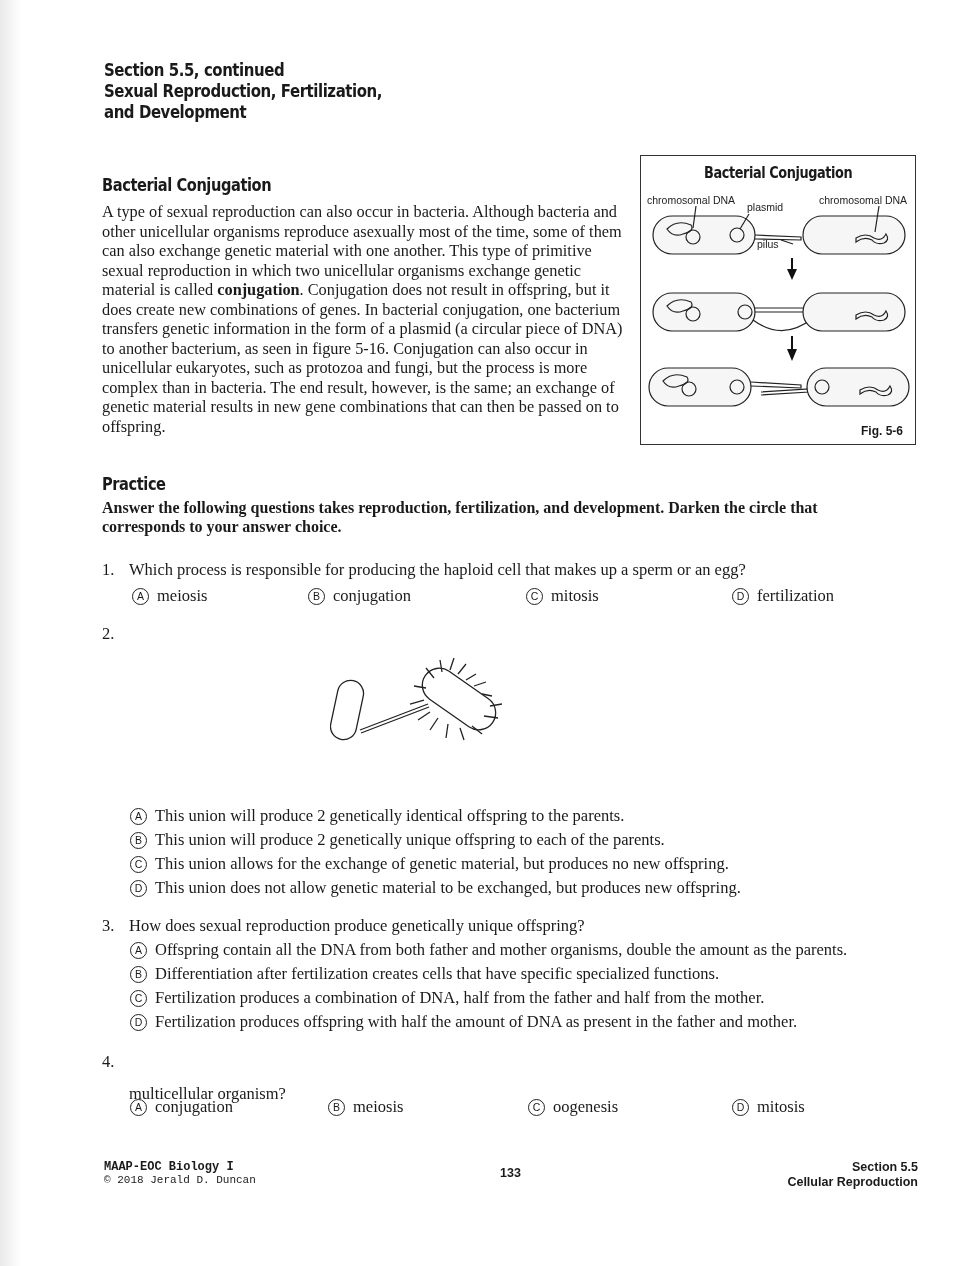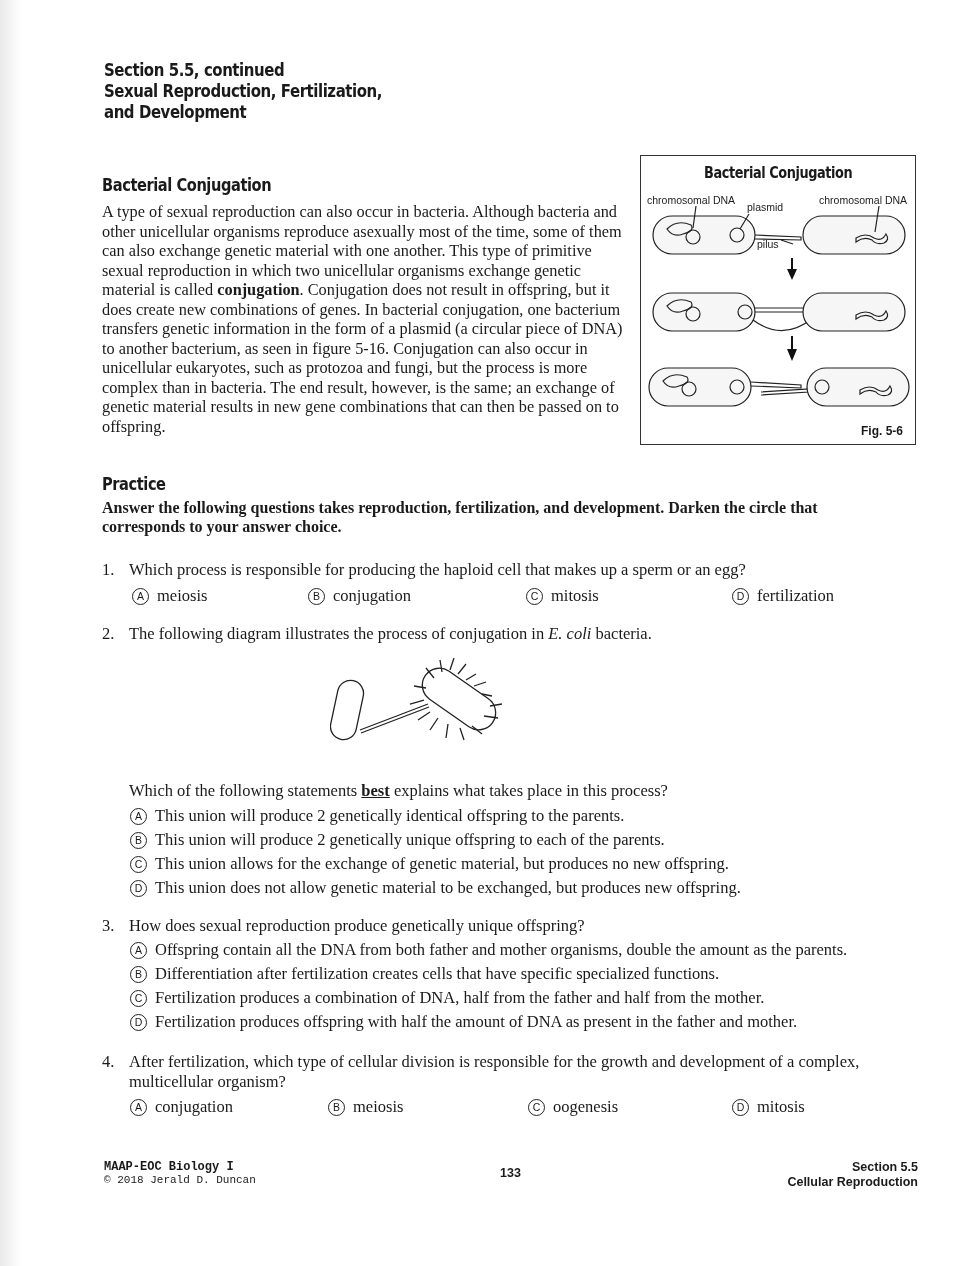--- a/index.html
+++ b/index.html
@@ -152,30 +152,28 @@
       <span class="opt-text">mitosis</span>
     </div>
   <div class="opt" style="left:630px;top:26px;">
       <span class="bubble">D</span>
       <span class="opt-text">fertilization</span>
     </div>
 </div>
 
 <div class="q" style="top:622px;width:800px;height:280px;">
   <span class="qnum">2.</span>
-  <span class="qtext"><span>The following diagram illustrates the process of conjugation in </span><i>E. coli</i><span> bacteria.</span></span>
   <svg style="position:absolute;left:228px;top:36px;" width="180" height="90" viewBox="0 0 180 90">
     <g fill="none" stroke="#222" stroke-width="1.3">
       <rect x="4" y="22" width="26" height="60" rx="13" transform="rotate(12 17 52)"></rect>
       <path d="M30 72 L98 46 M31 75 L99 49"></path>
       <rect x="88" y="24" width="82" height="34" rx="17" transform="rotate(35 129 41)"></rect>
       <path d="M104 20 l-8 -10 M112 14 l-2 -12 M120 12 l4 -12 M128 16 l8 -10 M136 22 l10 -6 M144 28 l12 -4 M152 36 l10 2 M96 30 l-12 -2 M94 42 l-14 4 M100 54 l-12 8 M108 60 l-8 12 M118 66 l-2 14 M130 70 l4 12 M142 68 l10 8 M154 58 l14 2 M160 48 l12 -2"></path>
     </g>
   </svg>
-  <div style="position:absolute;left:27px;top:157px;white-space:nowrap;"><span>Which of the following statements </span><u><b>best</b></u><span> explains what takes place in this process?</span></div>
   <div class="opt" style="left:28px;top:182px;">
       <span class="bubble">A</span>
       <span class="opt-text">This union will produce 2 genetically identical offspring to the parents.</span>
     </div>
   <div class="opt" style="left:28px;top:206px;">
       <span class="bubble">B</span>
       <span class="opt-text">This union will produce 2 genetically unique offspring to each of the parents.</span>
     </div>
   <div class="opt" style="left:28px;top:230px;">
       <span class="bubble">C</span>
@@ -203,22 +201,21 @@
       <span class="opt-text">Fertilization produces a combination of DNA, half from the father and half from the mother.</span>
     </div>
   <div class="opt" style="left:28px;top:96px;">
       <span class="bubble">D</span>
       <span class="opt-text">Fertilization produces offspring with half the amount of DNA as present in the father and mother.</span>
     </div>
 </div>
 
 <div class="q" style="top:1050px;width:820px;height:75px;">
   <span class="qnum">4.</span>
-  <span class="qtext">After fertilization, which type of cellular division is responsible for the growth and development of a complex,</span>
-  <span class="qtext" style="top:20px;">multicellular organism?</span>
+  <span class="qtext" style="top:32px;">multicellular organism?</span>
   <div class="opt" style="left:28px;top:45px;">
       <span class="bubble">A</span>
       <span class="opt-text">conjugation</span>
     </div>
   <div class="opt" style="left:226px;top:45px;">
       <span class="bubble">B</span>
       <span class="opt-text">meiosis</span>
     </div>
   <div class="opt" style="left:426px;top:45px;">
       <span class="bubble">C</span>

